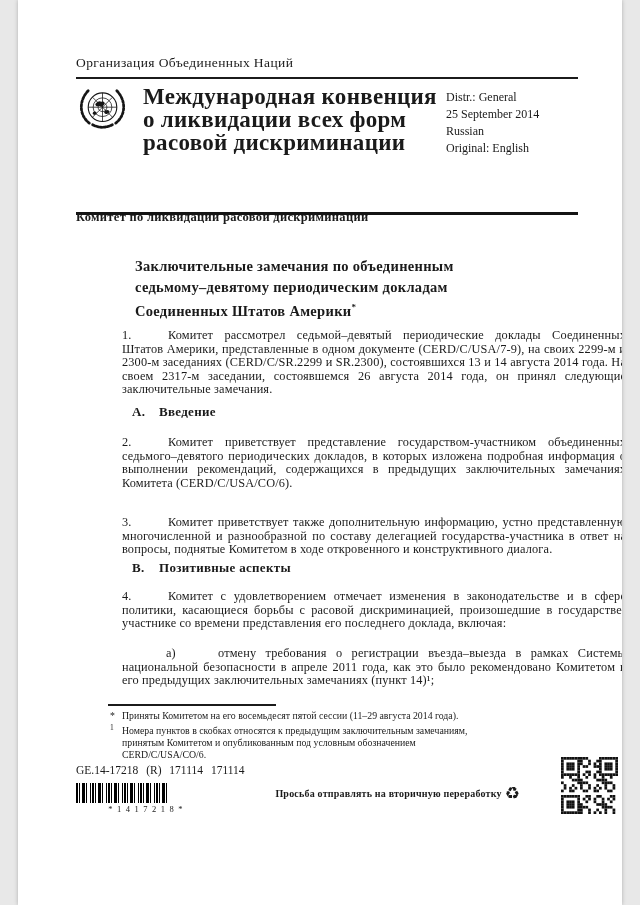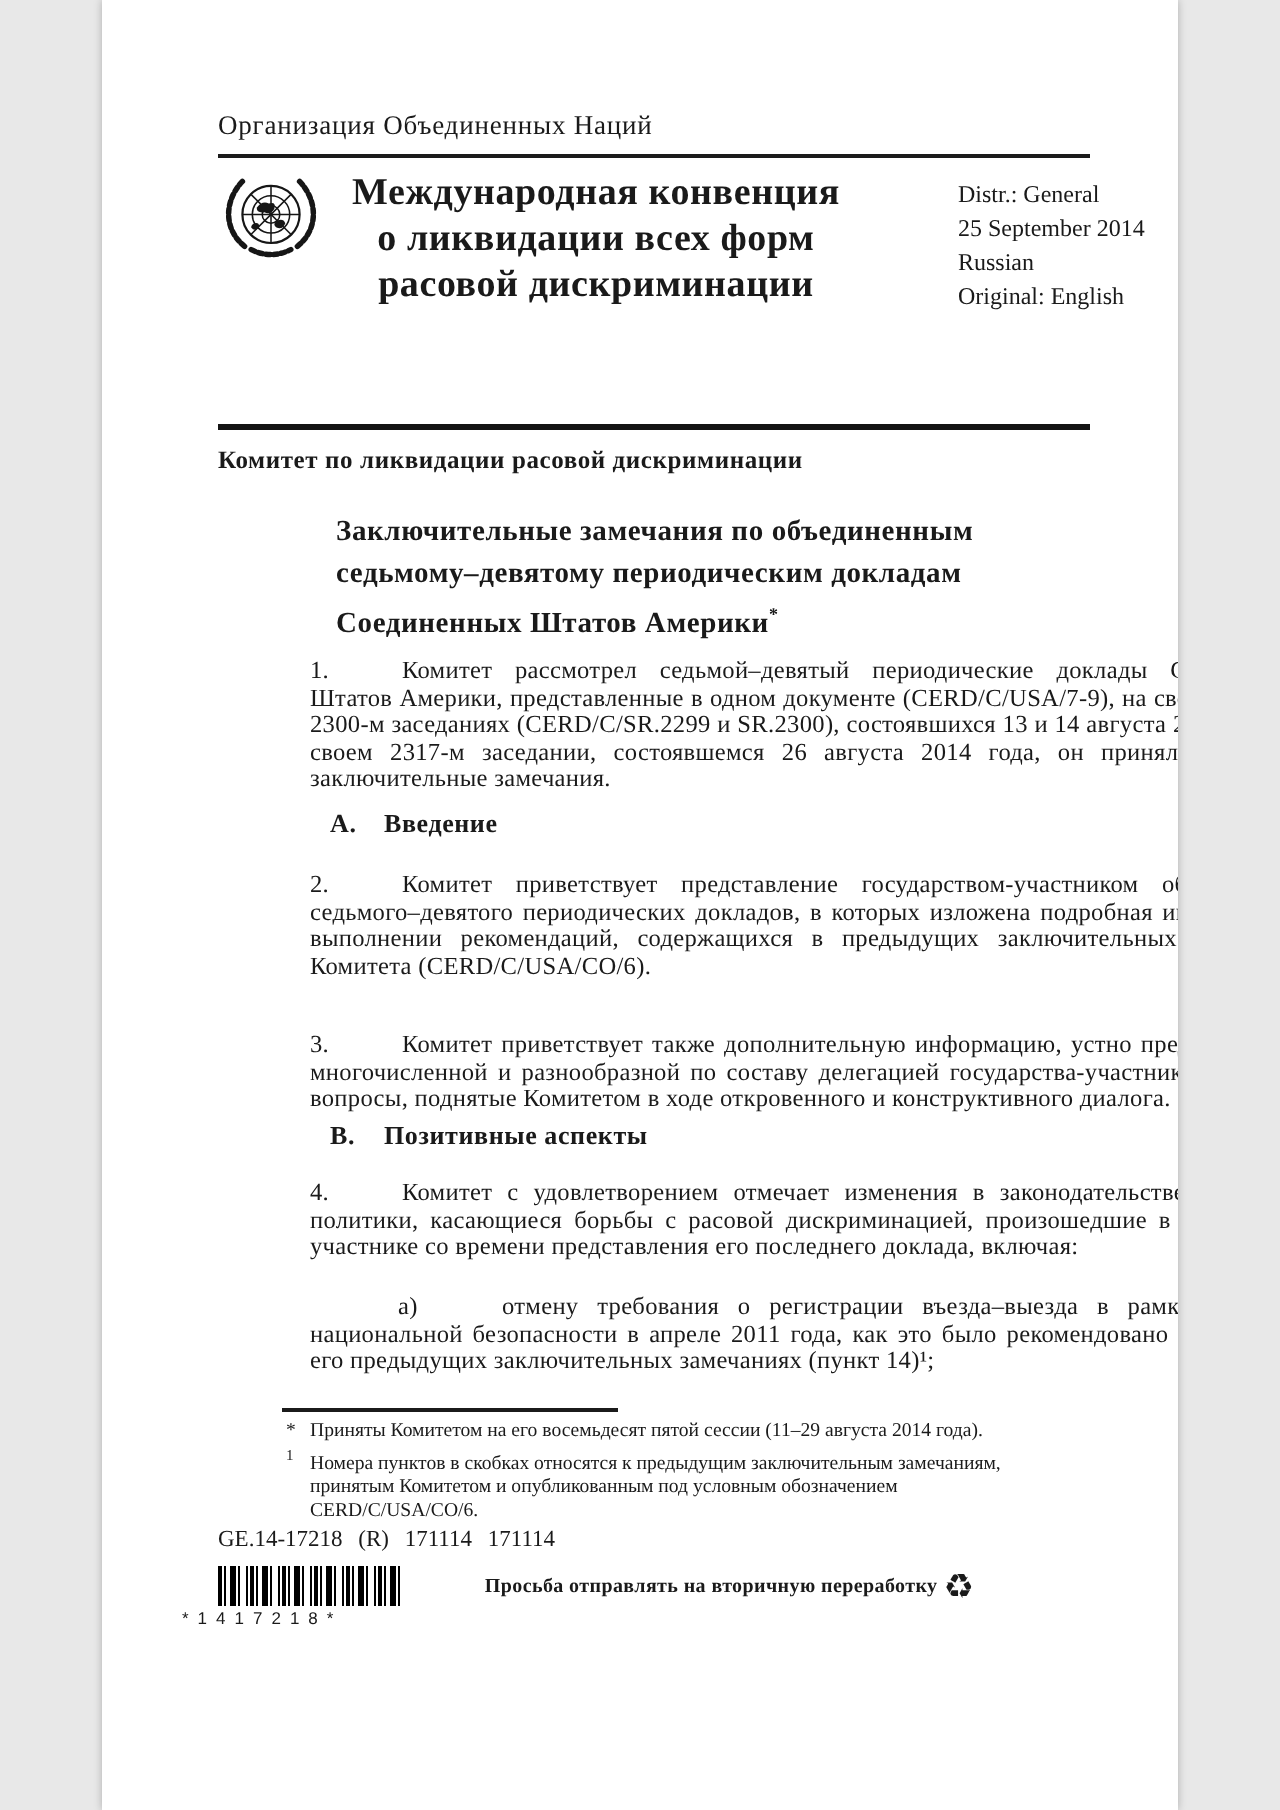--- a/index.html
+++ b/index.html
@@ -1,55 +1,55 @@
 <!DOCTYPE html>
 <html lang="ru"><head>
 <meta charset="utf-8">
 <style>
   html,body{margin:0;padding:0;background:#e8e8e8;}
   .page{
-    position:relative;width:538px;height:905px;margin:0 auto;
+    position:relative;width:604px;height:905px;margin:0 auto;
     background:#ffffff;color:#1a1a1a;overflow:hidden;
     font-family:"Liberation Serif","DejaVu Serif",serif;
     box-shadow:0 0 4px rgba(0,0,0,.25);
   }
   
   .org-name{position:absolute;left:58px;top:55px;font-size:13.5px;letter-spacing:.4px;}
   .doc-symbol{position:absolute;right:44px;top:46px;white-space:nowrap;}
   .doc-symbol .big{font-size:24px;letter-spacing:.5px;}
   .doc-symbol .small{font-size:11px;}
   .rule-thin{position:absolute;left:58px;right:44px;top:77px;height:2px;background:#1b1b1b;}
   .emblem{position:absolute;left:57px;top:83px;width:55px;height:55px;}
-  .conv-title{position:absolute;left:125px;top:85px;font-size:19px;font-weight:bold;line-height:23px;letter-spacing:.3px;text-align:center;}
+  .conv-title{position:absolute;left:125px;top:85px;font-size:23px;font-weight:bold;line-height:23px;letter-spacing:.3px;}
   .distr{position:absolute;left:428px;top:89px;font-size:12px;line-height:17px;}
   
   .rule-thick{position:absolute;left:58px;right:44px;top:212px;height:3px;background:#141414;}
-  .committee{position:absolute;left:58px;top:223px;font-size:12.5px;font-weight:bold;letter-spacing:.3px;}
+  .committee{position:absolute;left:58px;top:210px;font-size:12.5px;font-weight:bold;letter-spacing:.3px;}
   
   .doc-title{position:absolute;left:117px;top:256px;font-size:14.5px;font-weight:bold;line-height:20.5px;letter-spacing:.3px;}
   .title-sup{font-size:9px;vertical-align:super;}
   
   .para{position:absolute;left:104px;width:504px;font-size:12.3px;line-height:13.5px;
         text-align:justify;letter-spacing:.15px;}
   .pnum{display:inline-block;min-width:46px;}
   .slabel{display:inline-block;margin-left:44px;min-width:52px;}
   .sec-head{position:absolute;left:90px;font-size:13px;font-weight:bold;letter-spacing:.3px;margin-left:24px;}
   .sec-letter{display:inline-block;min-width:27px;}
   
   .fn-rule{position:absolute;left:90px;top:704px;width:168px;height:1.5px;background:#1b1b1b;}
   .footnote{position:absolute;left:92px;width:360px;font-size:9.8px;line-height:12px;padding-left:12px;}
   .fmark{display:inline-block;width:12px;margin-left:-12px;}
   .fmark.sup{font-size:7.5px;vertical-align:super;}
   
   .ge-ref{position:absolute;left:58px;top:764px;font-size:11.5px;word-spacing:5px;}
   .barcode{position:absolute;left:58px;top:783px;width:92px;height:20px;background:
     repeating-linear-gradient(90deg,#000 0 2px,#fff 2px 3px,#000 3px 4px,#fff 4px 6px,
     #000 6px 9px,#fff 9px 10px,#000 10px 11px,#fff 11px 14px,#000 14px 15px,#fff 15px 16px);}
-  .barcode-text{position:absolute;left:40px;top:804px;width:100px;text-align:left;
-    font-family:Liberation Sans, sans-serif;font-size:8.5px;letter-spacing:4.5px;}
+  .barcode-text{position:absolute;left:69px;top:804px;width:100px;text-align:right;
+    font-family:Liberation Serif, serif;font-size:8.5px;letter-spacing:4.5px;}
   .recycle-row{position:absolute;right:102px;top:785px;display:flex;align-items:center;gap:3px;font-family:Liberation Serif, serif;}
   .recycle-note{font-size:10px;font-weight:600;letter-spacing:.2px;white-space:nowrap;}
   .recycle-glyph{font-size:17px;line-height:17px;}
   .qr{position:absolute;left:543px;top:757px;width:57px;height:57px;}
 </style>
 </head>
 <body>
 
 <div class="page">
 

